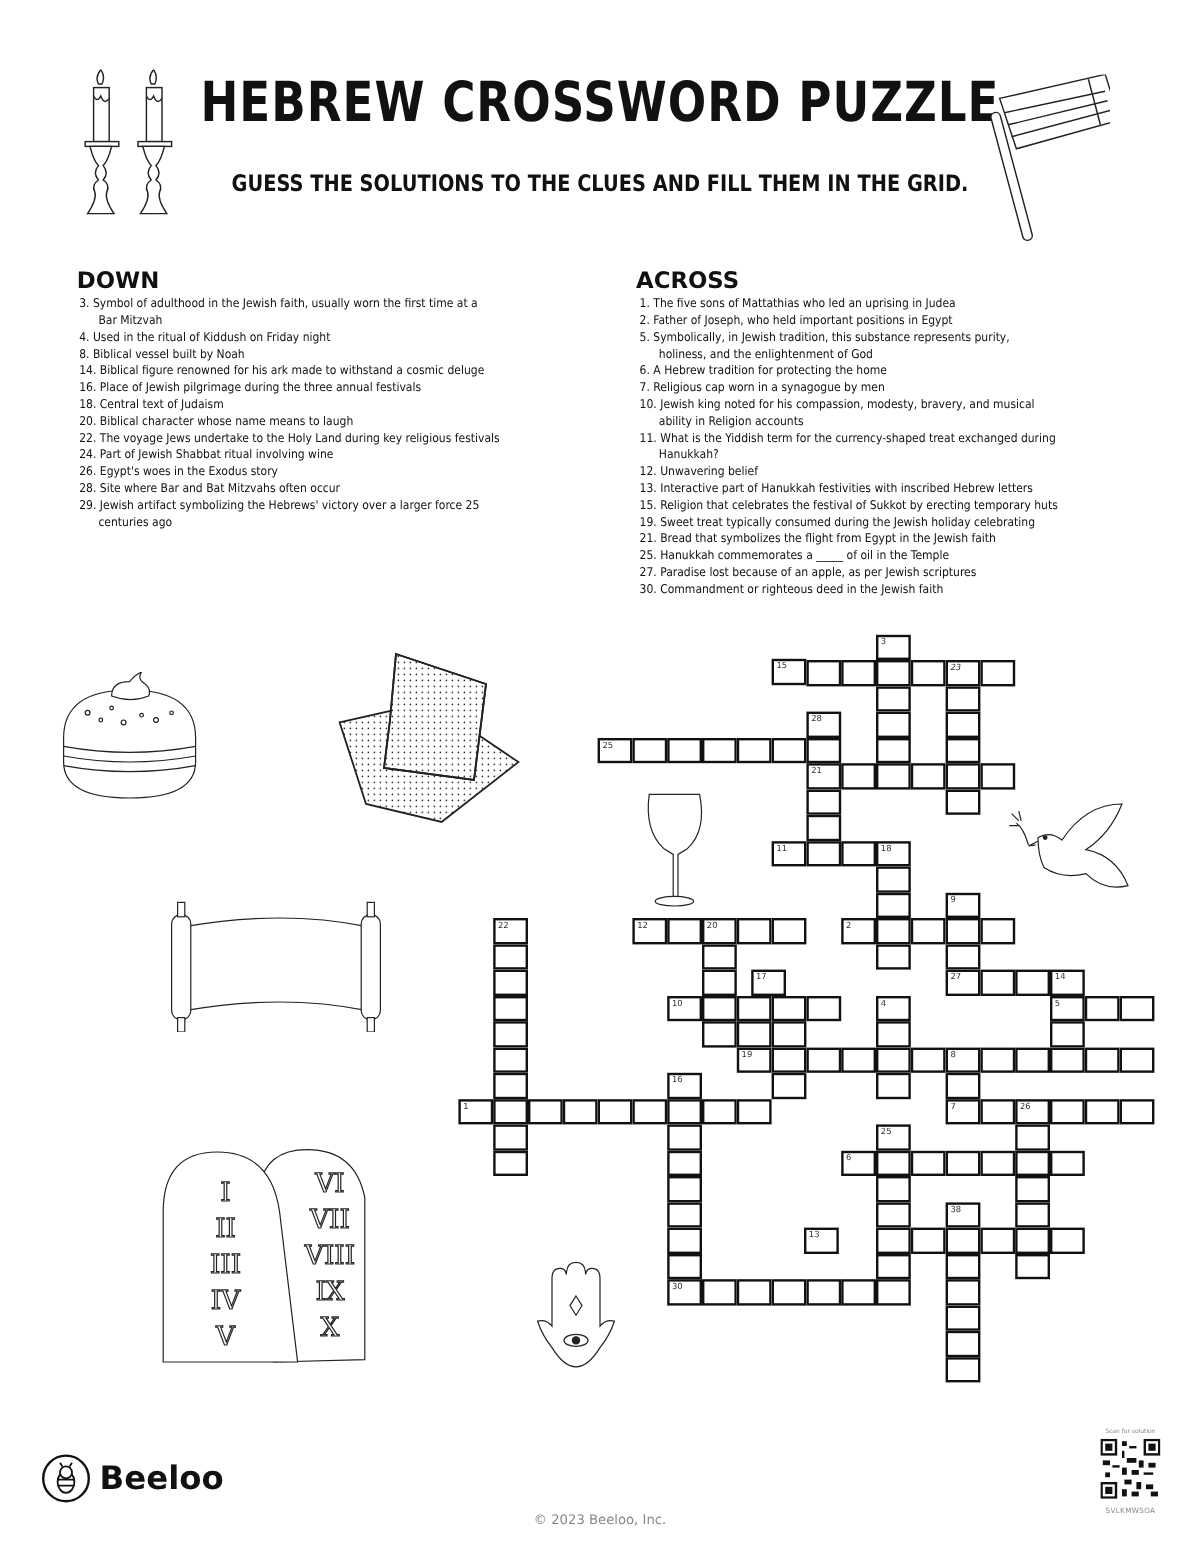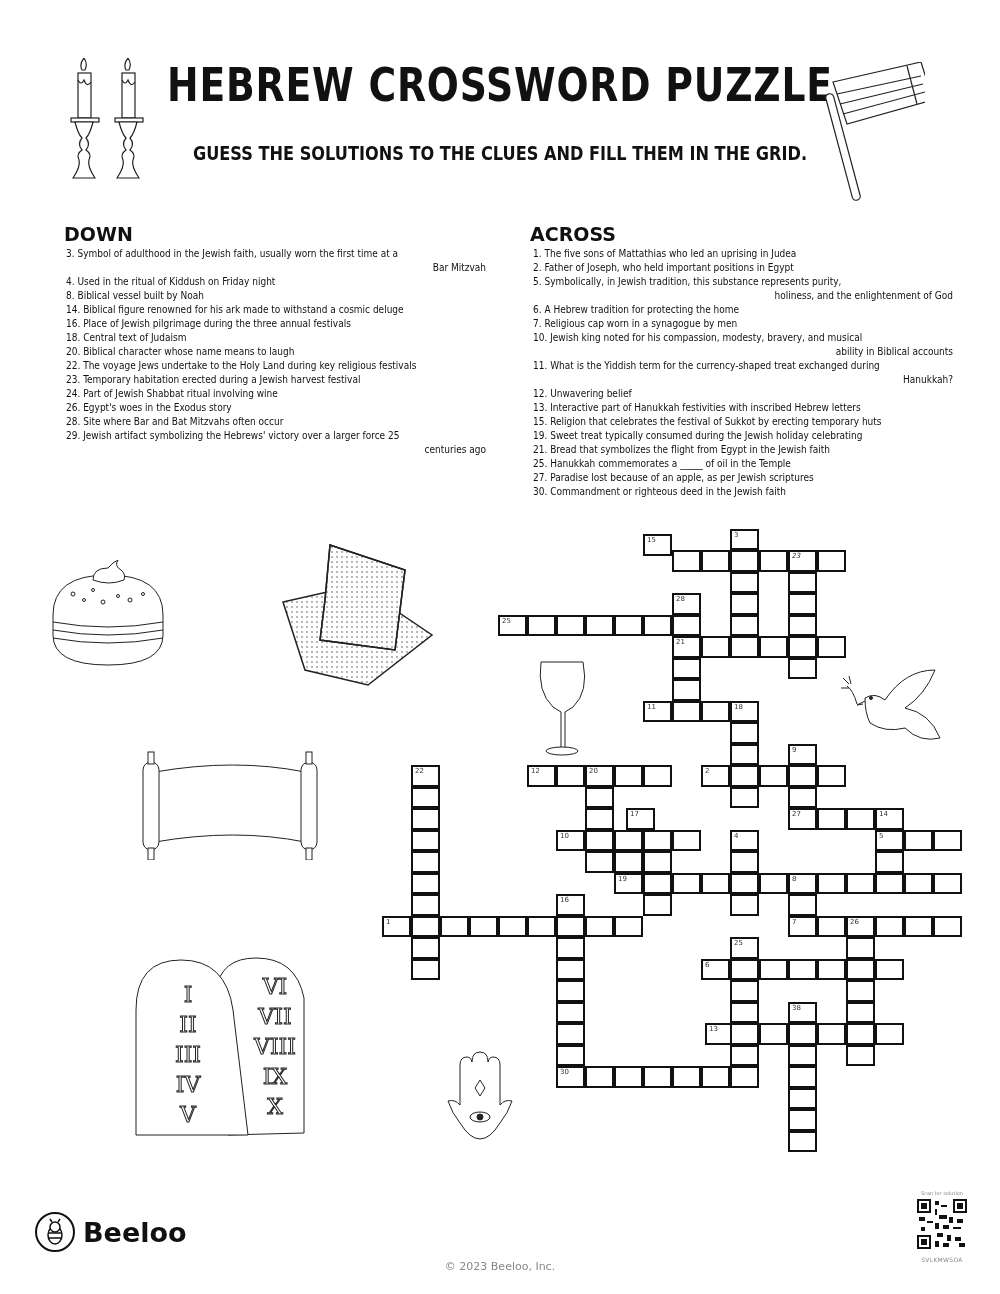--- a/index.html
+++ b/index.html
@@ -3,21 +3,21 @@
 <meta charset="utf-8">
 <style>
   html, body { margin: 0; padding: 0; background: #ffffff; }
   body { width: 1000px; height: 1294px; position: relative; overflow: hidden; font-family: "DejaVu Sans", sans-serif; color: #111; }
   .title { position: absolute; left: 0; width: 1000px; top: 58px; text-align: center; font-family: "DejaVu Sans", sans-serif; font-weight: bold; font-size: 46px; letter-spacing: 1px; transform: scaleX(0.82); transform-origin: 500px 0; }
   .subtitle { position: absolute; left: 0; width: 1000px; top: 142px; text-align: center; font-family: "DejaVu Sans", sans-serif; font-weight: bold; font-size: 19px; transform: scaleX(0.85); transform-origin: 500px 0; }
   .section-heading { position: absolute; font-family: "DejaVu Sans", sans-serif; font-weight: bold; font-size: 19px; }
   .clue-list { position: absolute; margin: 0; padding: 0; list-style: none; font-family: "DejaVu Sans Condensed", "DejaVu Sans", sans-serif; font-size: 10px; line-height: 14px; }
   .clue-list li { display: block; padding-left: 0; }
   .clue-list .num { display: inline; }
-  .clue-list .cont { display: block; padding-left: 16px; text-align: right; }
+  .clue-list .cont { display: block; padding-left: 16px; }
   .illus { position: absolute; }
   .grid { position: absolute; left: 0; top: 0; width: 1000px; height: 1294px; pointer-events: none; }
   .cell { position: absolute; width: 29px; height: 21.5px; box-sizing: border-box; border: 2px solid #111; background: #fff; pointer-events: auto; }
   .cell .n { position: absolute; left: 2px; top: 0px; font-size: 7px; color: #333; font-family: "DejaVu Sans", sans-serif; }
   .footer-logo { position: absolute; left: 35px; top: 1212px; display: flex; align-items: center; }
   .logo-circle { width: 40px; height: 40px; border: 2px solid #111; border-radius: 50%; box-sizing: border-box; display: flex; align-items: center; justify-content: center; }
   .logo-text { font-weight: bold; font-size: 27px; margin-left: 8px; font-family: "DejaVu Sans", sans-serif; }
   .copyright { position: absolute; left: 0; width: 1000px; top: 1260px; text-align: center; font-size: 11px; color: #888; }
   .qr-wrap { position: absolute; left: 912px; top: 1190px; width: 60px; text-align: center; }
   .qr-label { font-size: 5px; color: #888; }
@@ -62,35 +62,34 @@
 <div class="section-heading" style="left:64px;top:223px">DOWN</div>
 <ul class="clue-list" id="down-list" style="left:66px;top:247px;width:420px">
     <li><span class="num">3.</span> <span>Symbol of adulthood in the Jewish faith, usually worn the first time at a</span><span class="cont">Bar Mitzvah</span></li>
     <li><span class="num">4.</span> <span>Used in the ritual of Kiddush on Friday night</span></li>
     <li><span class="num">8.</span> <span>Biblical vessel built by Noah</span></li>
     <li><span class="num">14.</span> <span>Biblical figure renowned for his ark made to withstand a cosmic deluge</span></li>
     <li><span class="num">16.</span> <span>Place of Jewish pilgrimage during the three annual festivals</span></li>
     <li><span class="num">18.</span> <span>Central text of Judaism</span></li>
     <li><span class="num">20.</span> <span>Biblical character whose name means to laugh</span></li>
     <li><span class="num">22.</span> <span>The voyage Jews undertake to the Holy Land during key religious festivals</span></li>
-    <li><span class="num">23.</span> <span>Temporary habitation erected during a Jewish harvest festival</span></li>
     <li><span class="num">24.</span> <span>Part of Jewish Shabbat ritual involving wine</span></li>
     <li><span class="num">26.</span> <span>Egypt's woes in the Exodus story</span></li>
     <li><span class="num">28.</span> <span>Site where Bar and Bat Mitzvahs often occur</span></li>
     <li><span class="num">29.</span> <span>Jewish artifact symbolizing the Hebrews' victory over a larger force 25</span><span class="cont">centuries ago</span></li>
   </ul>
 
 <div class="section-heading" style="left:530px;top:223px">ACROSS</div>
 <ul class="clue-list" id="across-list" style="left:533px;top:247px;width:420px">
     <li><span class="num">1.</span> <span>The five sons of Mattathias who led an uprising in Judea</span></li>
     <li><span class="num">2.</span> <span>Father of Joseph, who held important positions in Egypt</span></li>
     <li><span class="num">5.</span> <span>Symbolically, in Jewish tradition, this substance represents purity,</span><span class="cont">holiness, and the enlightenment of God</span></li>
     <li><span class="num">6.</span> <span>A Hebrew tradition for protecting the home</span></li>
     <li><span class="num">7.</span> <span>Religious cap worn in a synagogue by men</span></li>
-    <li><span class="num">10.</span> <span>Jewish king noted for his compassion, modesty, bravery, and musical</span><span class="cont">ability in Biblical accounts</span></li>
+    <li><span class="num">10.</span> <span>Jewish king noted for his compassion, modesty, bravery, and musical</span><span class="cont">ability in Religion accounts</span></li>
     <li><span class="num">11.</span> <span>What is the Yiddish term for the currency-shaped treat exchanged during</span><span class="cont">Hanukkah?</span></li>
     <li><span class="num">12.</span> <span>Unwavering belief</span></li>
     <li><span class="num">13.</span> <span>Interactive part of Hanukkah festivities with inscribed Hebrew letters</span></li>
     <li><span class="num">15.</span> <span>Religion that celebrates the festival of Sukkot by erecting temporary huts</span></li>
     <li><span class="num">19.</span> <span>Sweet treat typically consumed during the Jewish holiday celebrating</span></li>
     <li><span class="num">21.</span> <span>Bread that symbolizes the flight from Egypt in the Jewish faith</span></li>
     <li><span class="num">25.</span> <span>Hanukkah commemorates a _____ of oil in the Temple</span></li>
     <li><span class="num">27.</span> <span>Paradise lost because of an apple, as per Jewish scriptures</span></li>
     <li><span class="num">30.</span> <span>Commandment or righteous deed in the Jewish faith</span></li>
   </ul>
@@ -182,21 +181,21 @@
     <path d="M40 35 l5 8 l-5 8 l-5 -8 z"></path>
     <ellipse cx="40" cy="72" rx="10" ry="5"></ellipse>
     <circle cx="40" cy="72" r="3" fill="#222"></circle>
   </g>
 </svg>
 
 <div class="grid" id="grid">
     <div class="cell" style="left: 730px; top: 528.5px;">
       <span class="n">3</span>
     </div>
-    <div class="cell" style="left: 643px; top: 534px;">
+    <div class="cell" style="left: 643px; top: 549px;">
       <span class="n">15</span>
     </div>
     <div class="cell" style="left: 672px; top: 550px;"></div>
     <div class="cell" style="left: 701px; top: 550px;"></div>
     <div class="cell" style="left: 730px; top: 550px;"></div>
     <div class="cell" style="left: 759px; top: 550px;"></div>
     <div class="cell" style="left: 788px; top: 550px; font-style: italic;">
       <span class="n">23</span>
     </div>
     <div class="cell" style="left: 817px; top: 550px;"></div>
@@ -365,21 +364,21 @@
     <div class="cell" style="left: 556px; top: 980px;"></div>
     <div class="cell" style="left: 730px; top: 980px;"></div>
     <div class="cell" style="left: 846px; top: 980px;"></div>
     <div class="cell" style="left: 556px; top: 1001.5px;"></div>
     <div class="cell" style="left: 730px; top: 1001.5px;"></div>
     <div class="cell" style="left: 788px; top: 1001.5px;">
       <span class="n">38</span>
     </div>
     <div class="cell" style="left: 846px; top: 1001.5px;"></div>
     <div class="cell" style="left: 556px; top: 1023px;"></div>
-    <div class="cell" style="left: 705px; top: 1023px;">
+    <div class="cell" style="left: 670px; top: 1023px;">
       <span class="n">13</span>
     </div>
     <div class="cell" style="left: 730px; top: 1023px;"></div>
     <div class="cell" style="left: 759px; top: 1023px;"></div>
     <div class="cell" style="left: 788px; top: 1023px;"></div>
     <div class="cell" style="left: 817px; top: 1023px;"></div>
     <div class="cell" style="left: 846px; top: 1023px;"></div>
     <div class="cell" style="left: 875px; top: 1023px;"></div>
     <div class="cell" style="left: 556px; top: 1044.5px;"></div>
     <div class="cell" style="left: 730px; top: 1044.5px;"></div>

